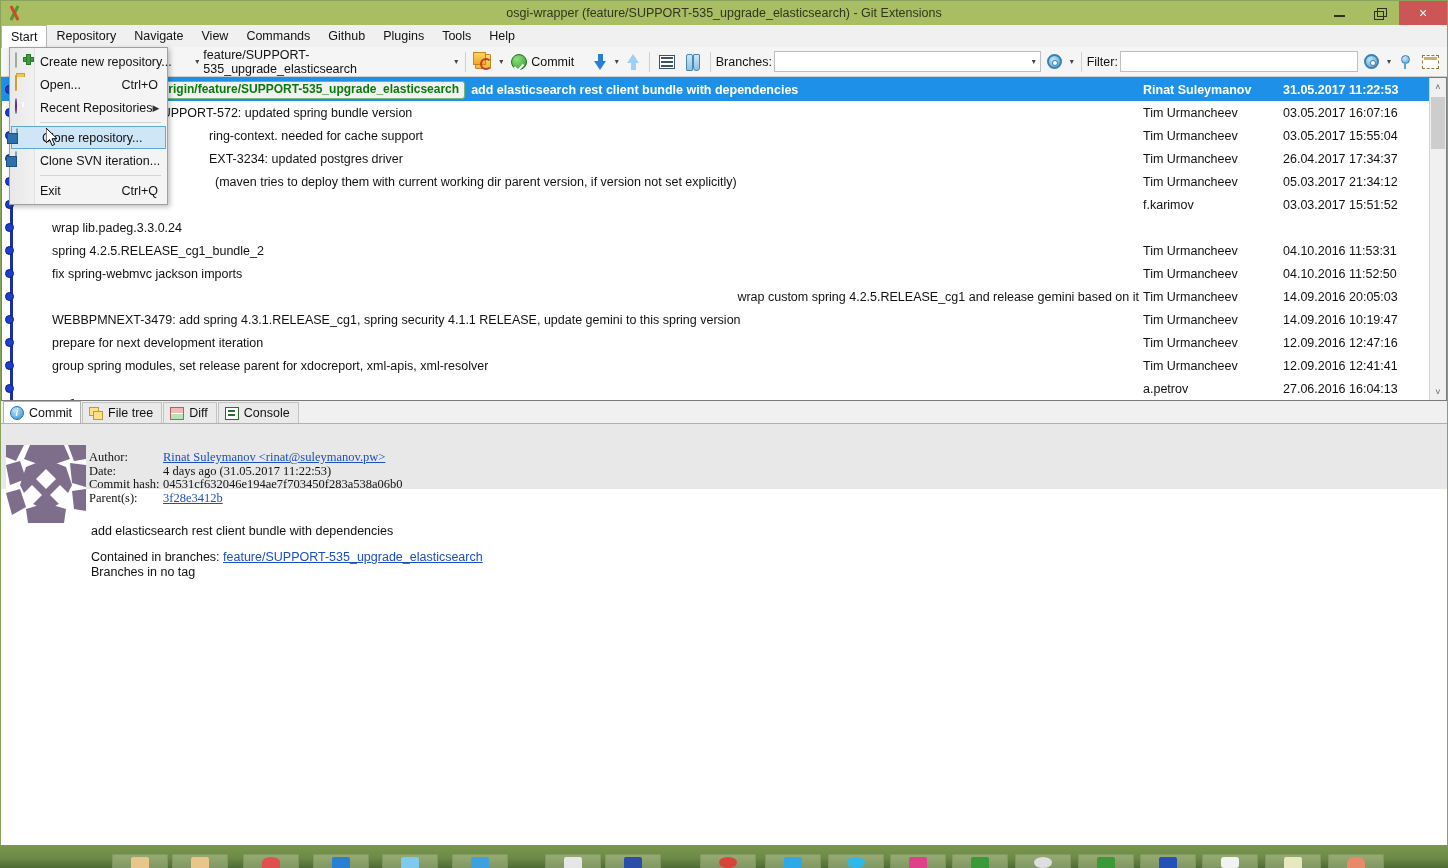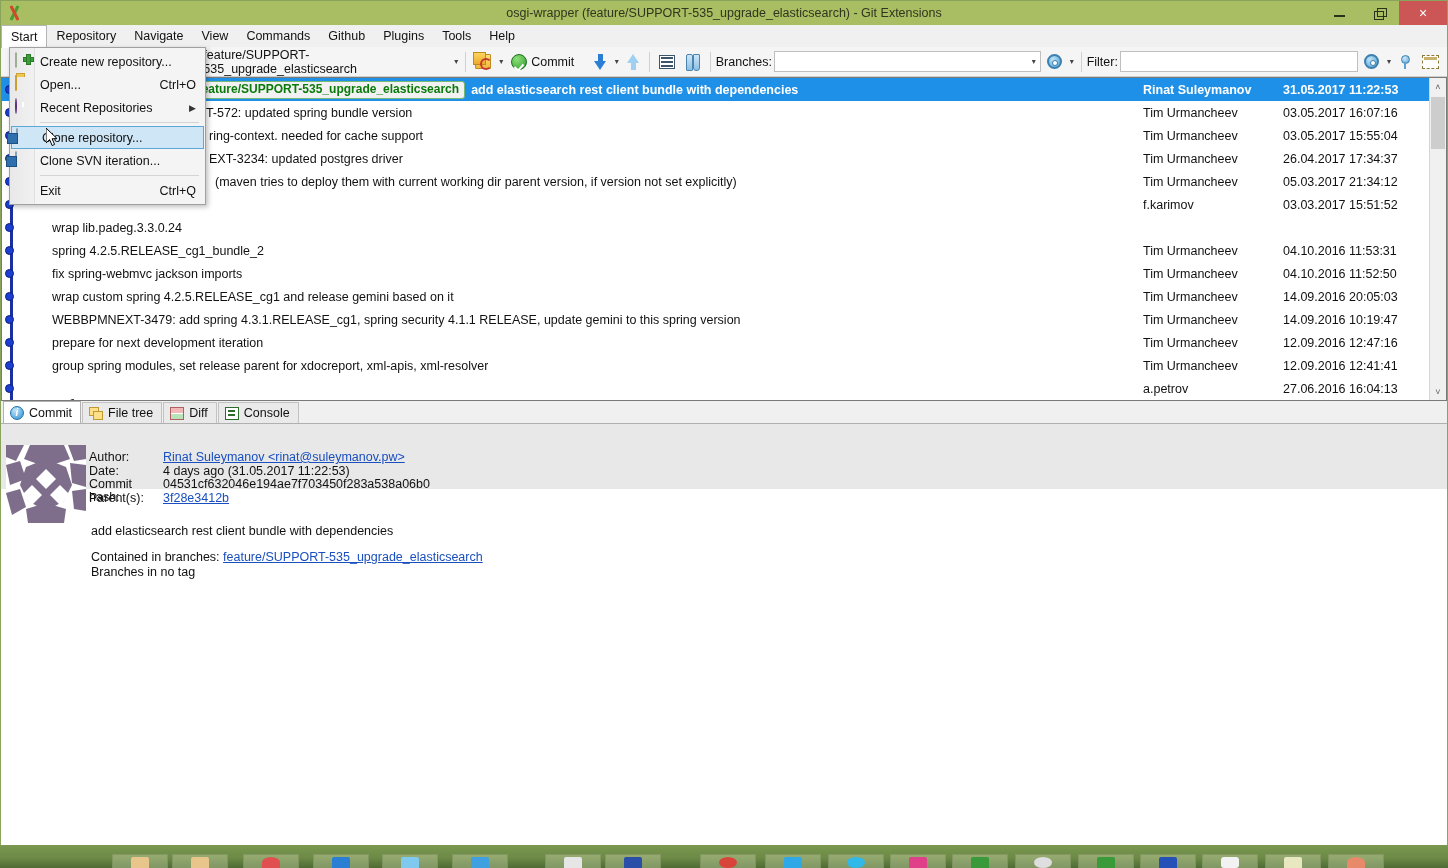--- a/index.html
+++ b/index.html
@@ -97,21 +97,21 @@
     background: #fff;
     border-left: 1px solid #b5b5b5;
     border-right: 1px solid #b5b5b5;
     border-top: 1px solid #b5b5b5;
     margin-bottom: -1px; padding-bottom: 1px;
   }
 
   
   #start-dropdown {
     position: absolute; left: 8px; top: 46px;
-    width: 197px;
+    width: 159px;
     background: #f4f4f4;
     border: 1px solid #a0a0a0;
     box-shadow: 2px 2px 5px rgba(0,0,0,0.25);
     z-index: 80;
     padding: 2px 0;
     font-size: 12.5px;
   }
   #start-dropdown::before {
     content: ""; position: absolute; left: 0; top: 0; bottom: 0; width: 24px;
     background: linear-gradient(to right,#e8e8e8,#f1f1f1);
@@ -424,21 +424,21 @@
   }
   #avatar {
     position: absolute; left: 5px; top: 21px; width: 80px; height: 78px;
     background: #fff; overflow: hidden;
   }
   #avatar svg { display: block; }
   #detail-kv {
     position: absolute; left: 88px; top: 27px;
     font-size: 12.5px; color: #111;
   }
-  .kv-row { display: flex; height: 13px; line-height: 13px; margin-bottom: 0.5px; }
+  .kv-row { display: flex; height: 13px; line-height: 13px; margin-bottom: 0.5px; font-family: Liberation Serif, serif; }
   .kv-key { width: 74px; min-width: 74px; }
   .kv-val { white-space: nowrap; }
   a.link { color: #1a4fbf; text-decoration: underline; cursor: pointer; }
   #detail-message {
     position: absolute; left: 90px; top: 100px;
     font-size: 12.5px; color: #111; line-height: 15px;
   }
   #detail-branches {
     position: absolute; left: 90px; top: 126px;
     font-size: 12.5px; color: #111; line-height: 15px;
@@ -649,21 +649,21 @@
         </div>
         <div class="author-col">Tim Urmancheev</div>
         <div class="date-col">04.10.2016 11:52:50</div>
       </div>
 
       <div class="row">
         <div class="graph-col">
             <div class="graph-line"></div>
             <div class="graph-dot"></div>
           </div>
-        <div class="msg-col" style="padding-left:28px;">
+        <div class="msg-col" style="padding-left:28px;justify-content:flex-end;">
           <span class="msg-text">wrap custom spring 4.2.5.RELEASE_cg1 and release gemini based on it</span>
         </div>
         <div class="author-col">Tim Urmancheev</div>
         <div class="date-col">14.09.2016 20:05:03</div>
       </div>
 
       <div class="row">
         <div class="graph-col">
             <div class="graph-line"></div>
             <div class="graph-dot"></div>

